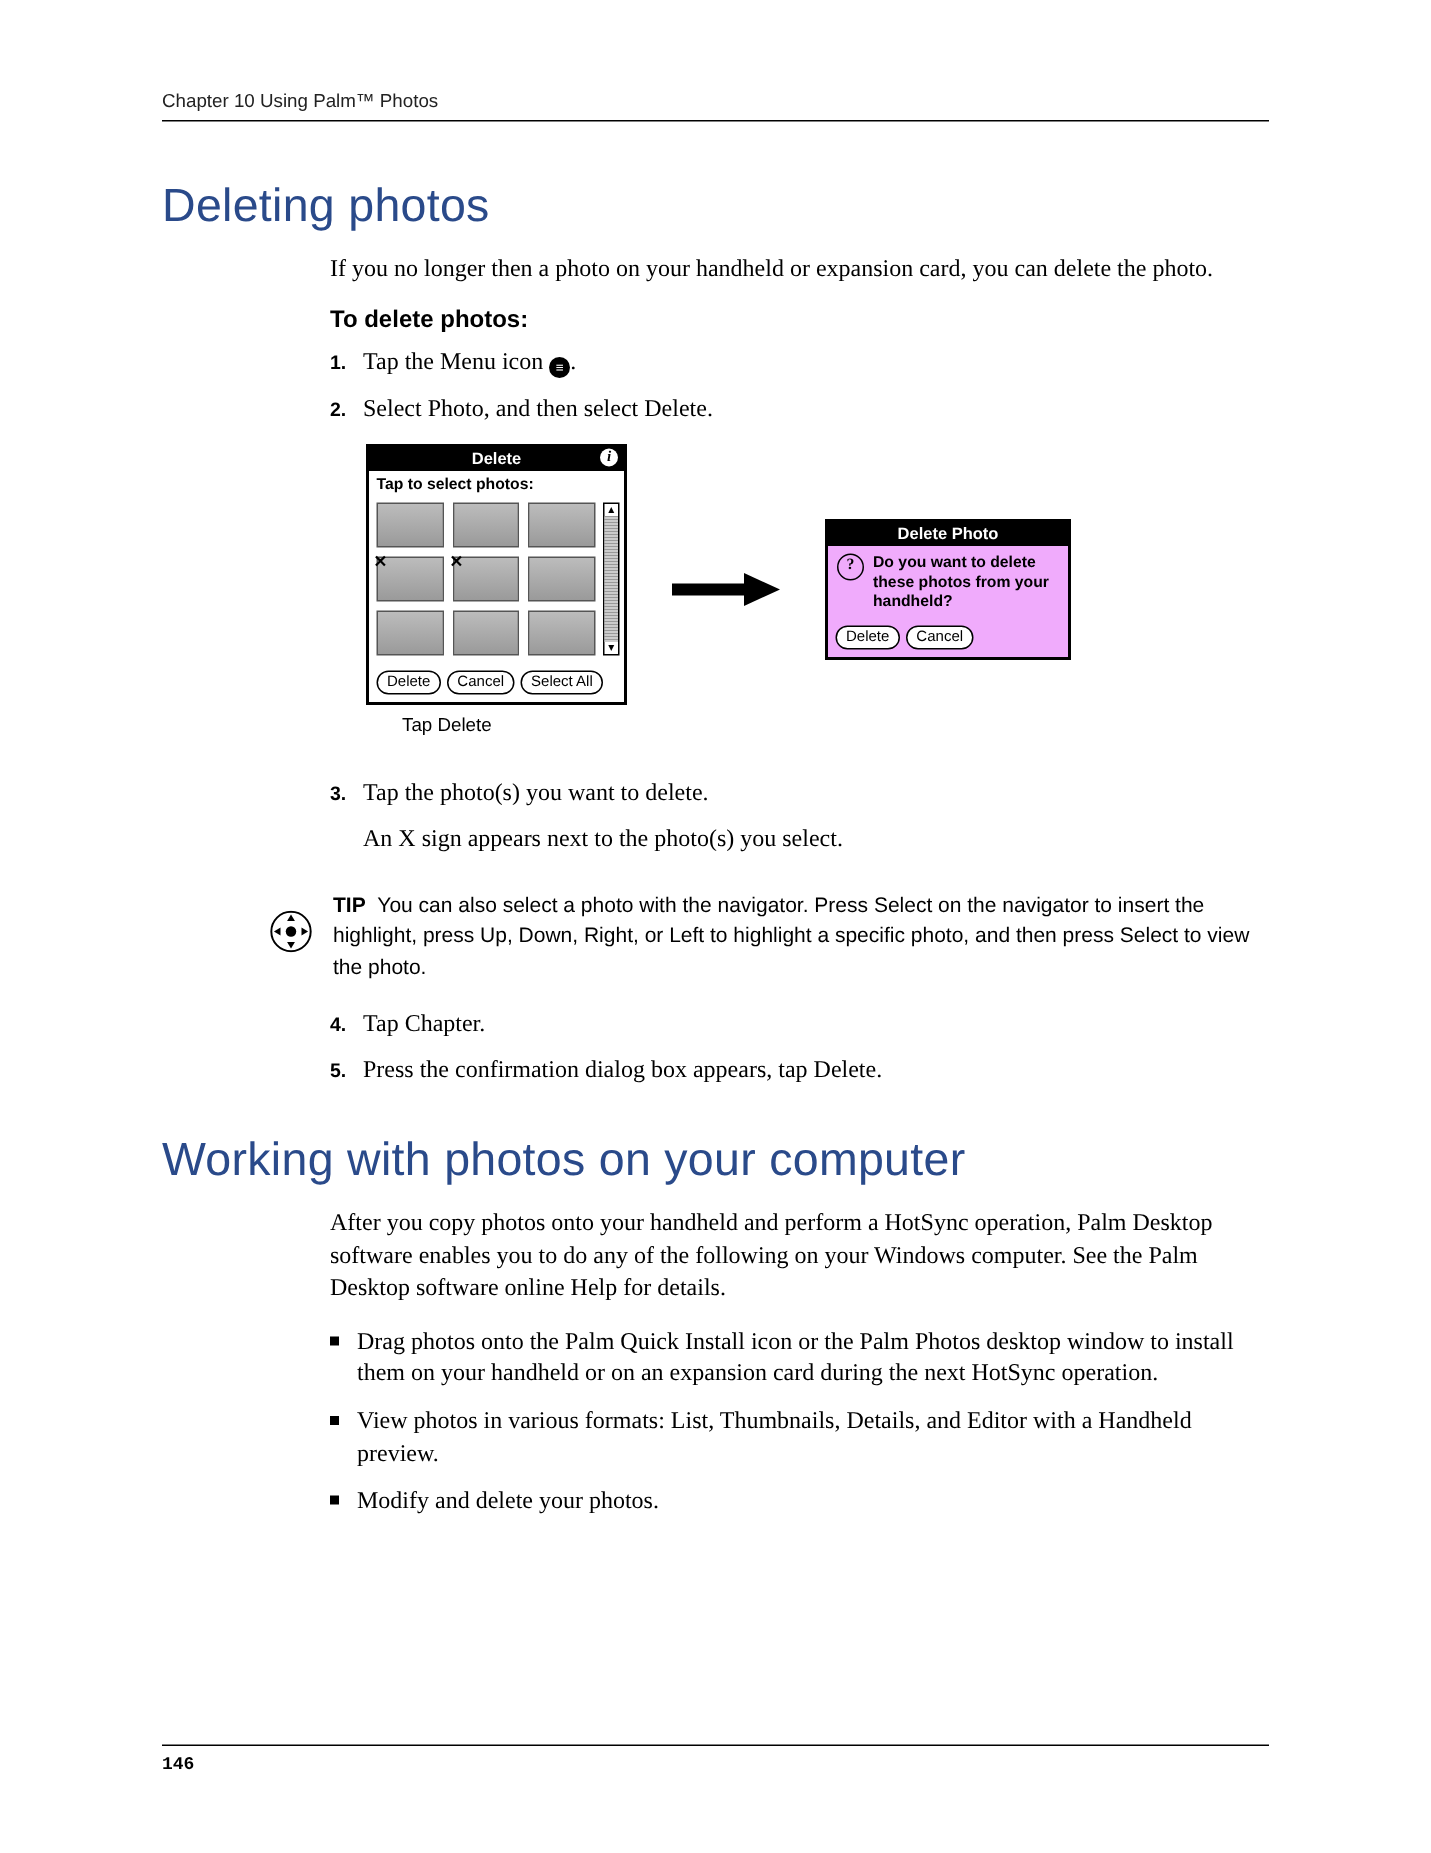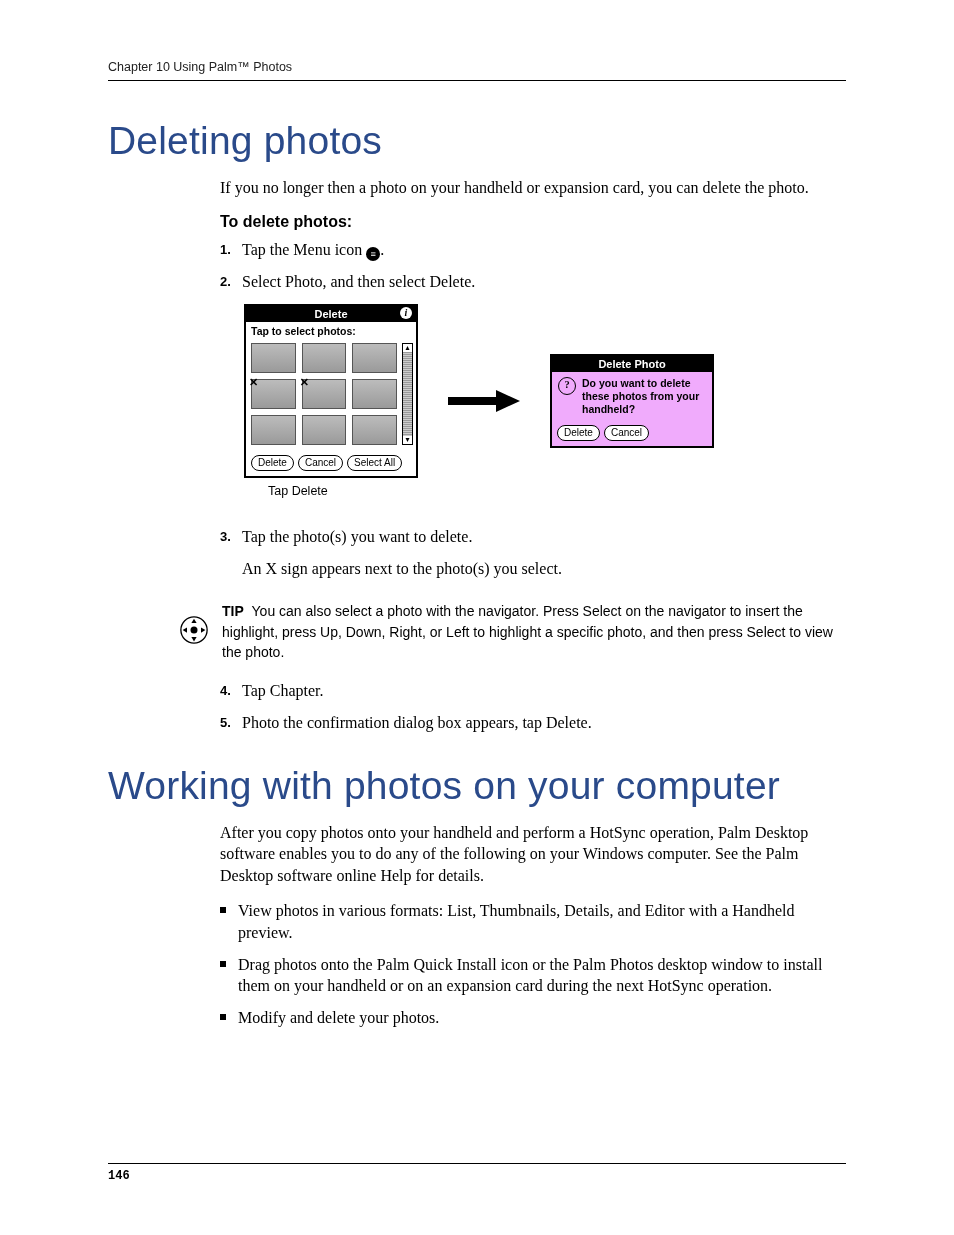--- a/index.html
+++ b/index.html
@@ -22,21 +22,21 @@
     color: #222;
     border-bottom: 1px solid #000;
     padding-bottom: 6px;
     margin-bottom: 38px;
   }
   h1.section-title {
     font-family: "Arial Narrow", Arial, sans-serif;
     font-stretch: condensed;
     font-weight: 400;
     color: #2a4a8a;
-    font-size: 39px;
+    font-size: 31px;
     margin: 0 0 14px 0;
     letter-spacing: 0.2px;
   }
   .body-indent {
     margin-left: 112px;
   }
   .body-text {
     font-size: 16px;
     line-height: 1.35;
     margin: 0 0 14px 0;
@@ -374,38 +374,38 @@
   </div>
 
   <div class="body-indent">
     <ol class="steps">
       <li>
         <span class="step-num">4.</span>
         <span class="step-body">Tap Chapter.</span>
       </li>
       <li>
         <span class="step-num">5.</span>
-        <span class="step-body">Photo the confirmation dialog box appears, tap Delete.</span>
+        <span class="step-body">Press the confirmation dialog box appears, tap Delete.</span>
       </li>
     </ol>
   </div>
 
   <h1 class="section-title" style="margin-top:30px">Working with photos on your computer</h1>
 
   <div class="body-indent">
     <p class="body-text">After you copy photos onto your handheld and perform a HotSync operation, Palm Desktop software enables you to do any of the following on your Windows computer. See the Palm Desktop software online Help for details.</p>
 
     <ul class="bullets">
       <li>
         <span class="sq"></span>
+        <span>Drag photos onto the Palm Quick Install icon or the Palm Photos desktop window to install them on your handheld or on an expansion card during the next HotSync operation.</span>
+      </li>
+      <li>
+        <span class="sq"></span>
         <span>View photos in various formats: List, Thumbnails, Details, and Editor with a Handheld preview.</span>
-      </li>
-      <li>
-        <span class="sq"></span>
-        <span>Drag photos onto the Palm Quick Install icon or the Palm Photos desktop window to install them on your handheld or on an expansion card during the next HotSync operation.</span>
       </li>
       <li>
         <span class="sq"></span>
         <span>Modify and delete your photos.</span>
       </li>
     </ul>
   </div>
 
   <div class="page-number">146</div>
 </div>

